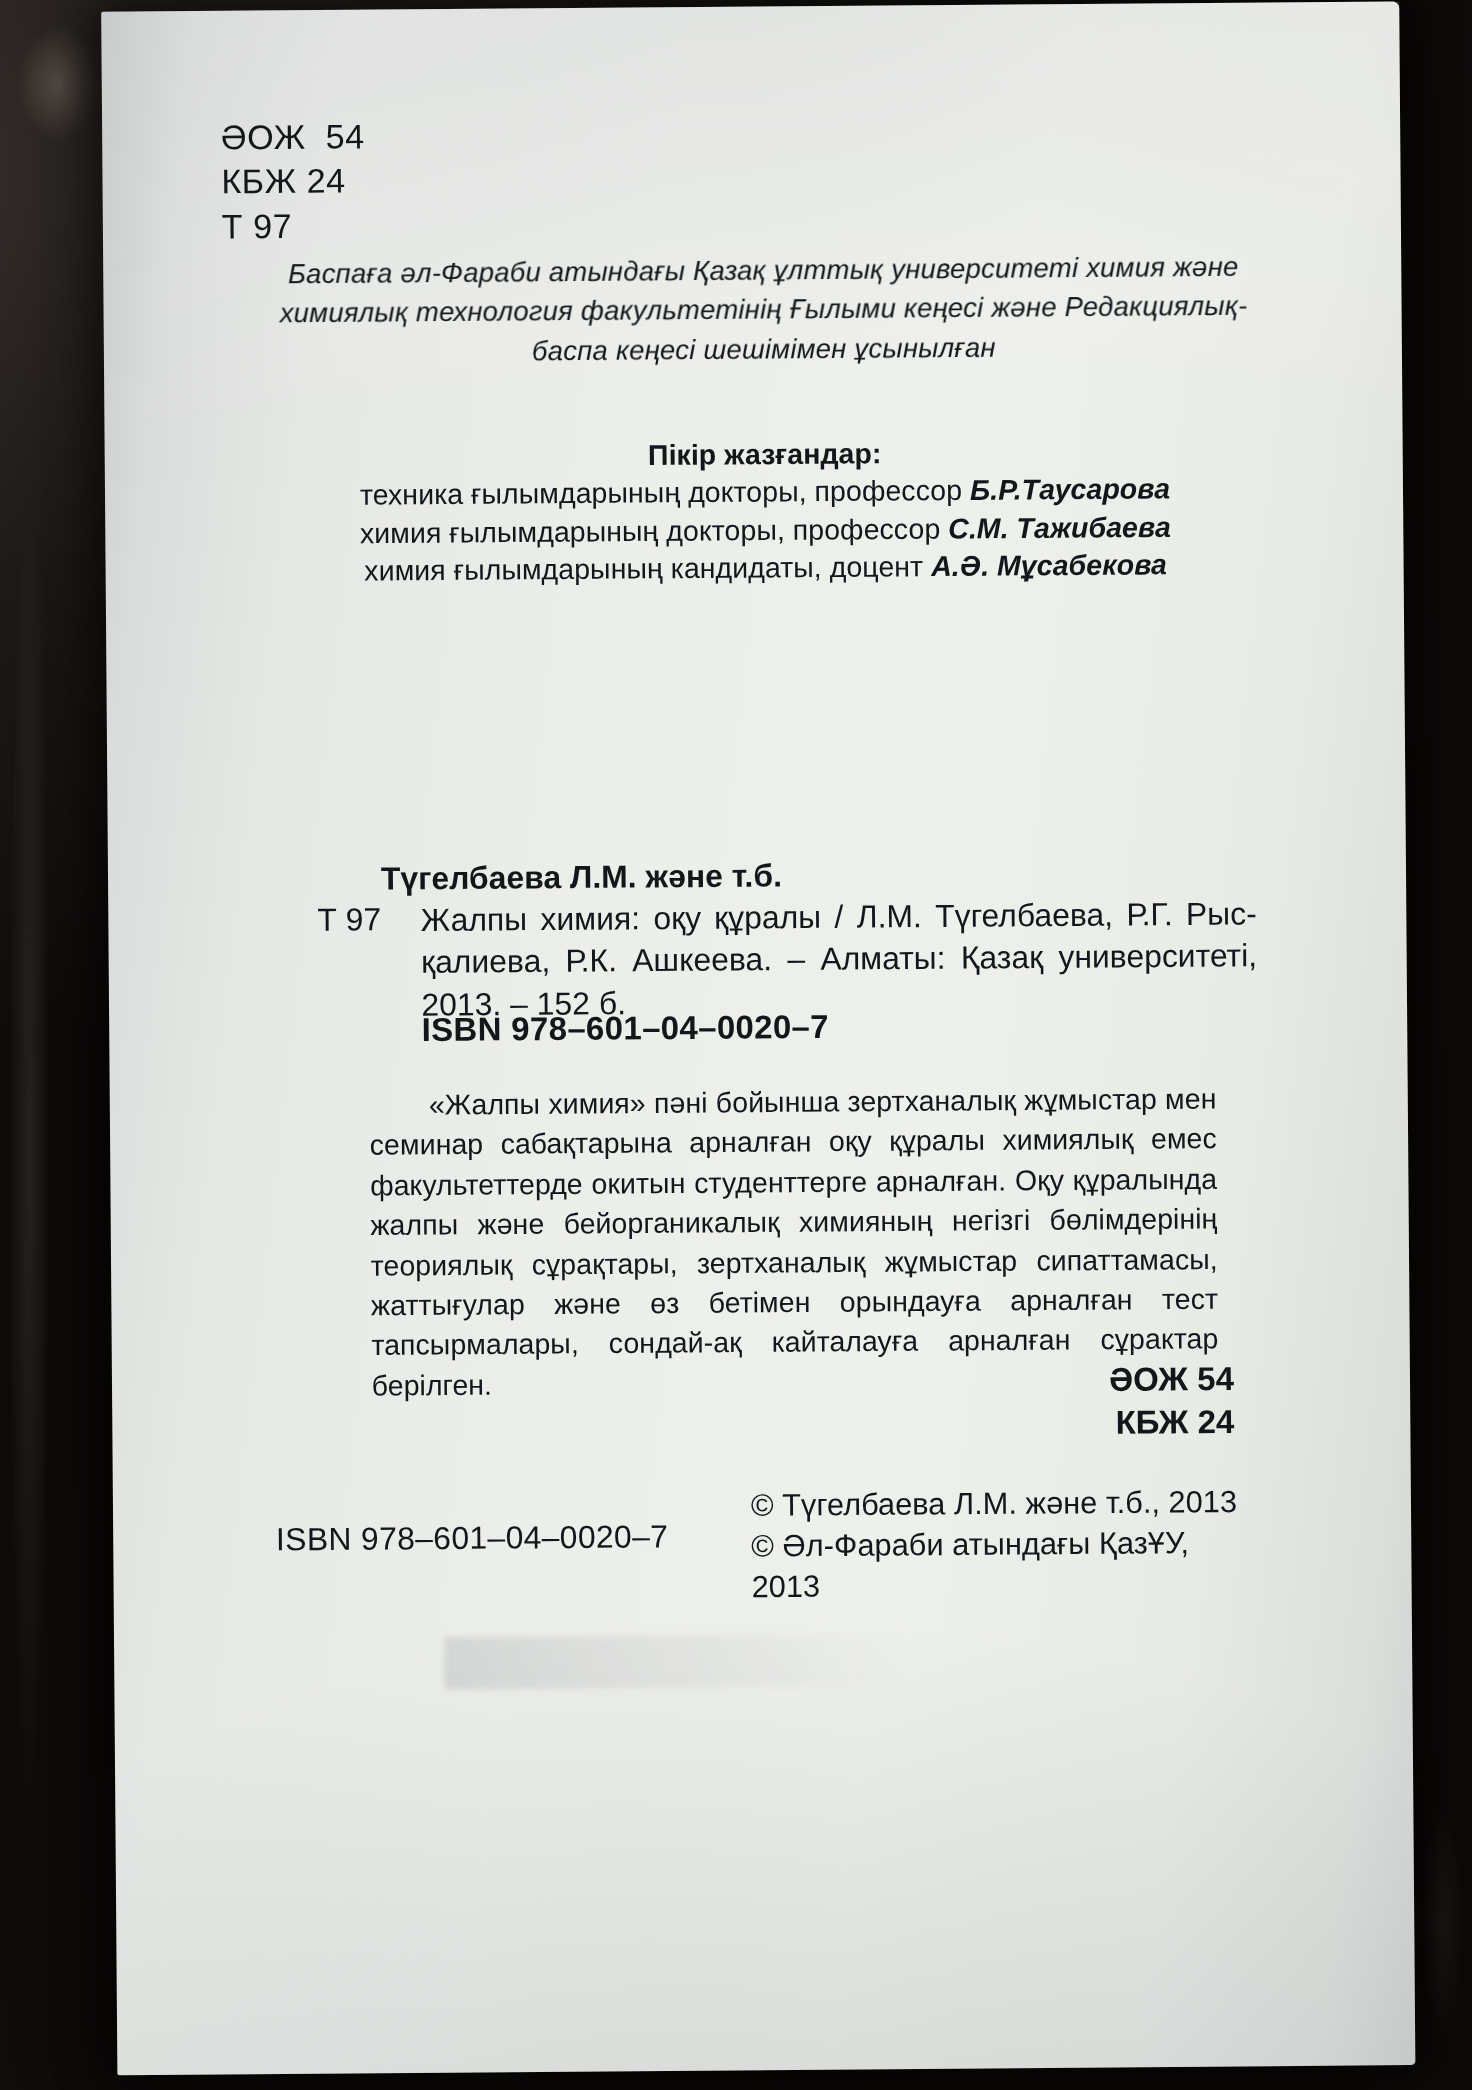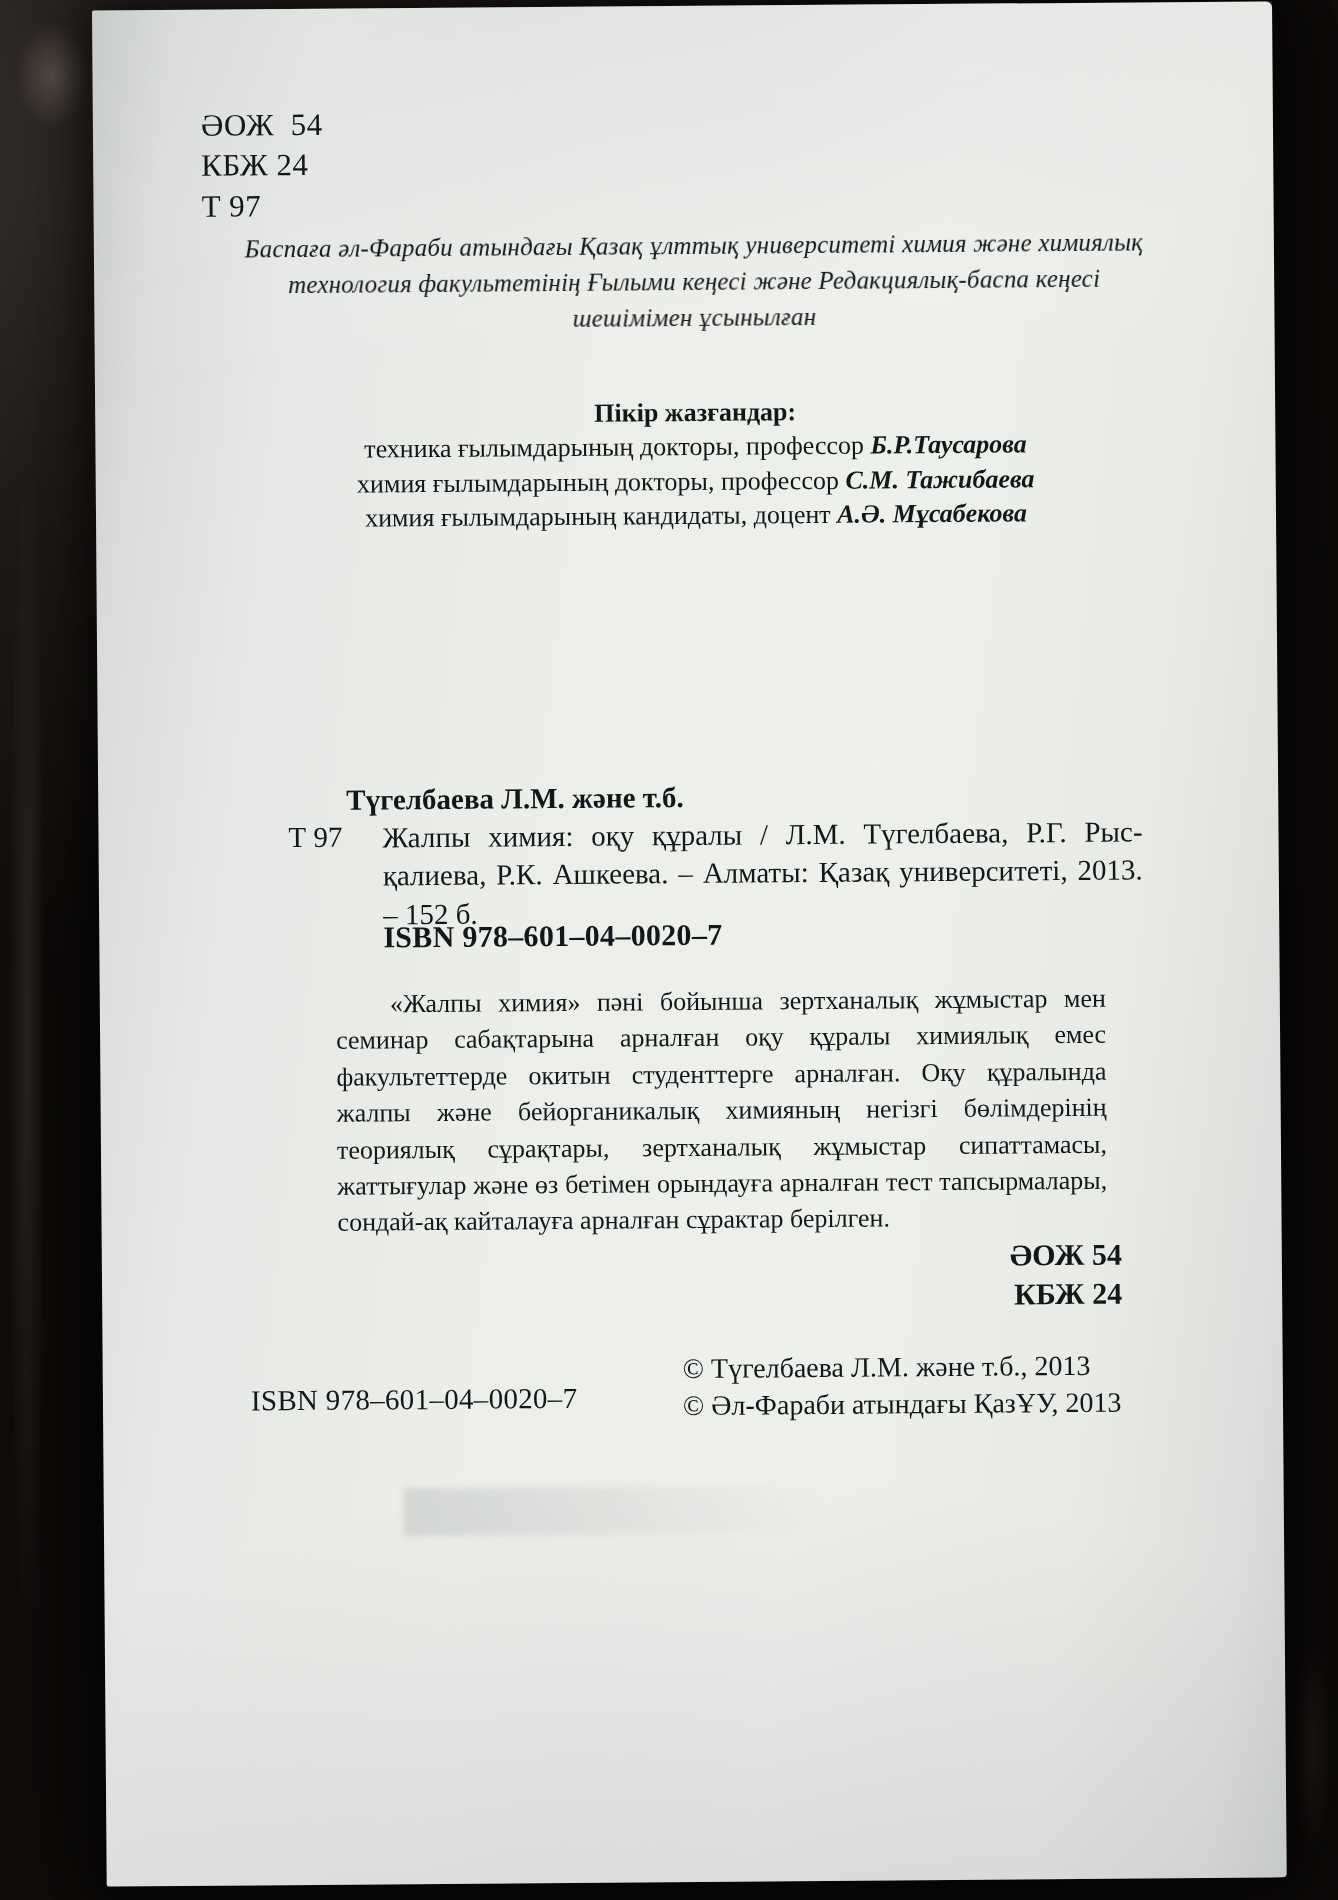--- a/index.html
+++ b/index.html
@@ -7,21 +7,21 @@
     margin: 0;
     padding: 0;
     background: #0d0c0b;
   }
   #page {
     position: relative;
     width: 1338px;
     height: 1900px;
     overflow: hidden;
     background: #141210;
-    font-family: Liberation Serif, serif;
+    font-family: Liberation Sans, sans-serif;
   }
 
   
   #backdrop {
     position: absolute;
     inset: 0;
     background:
       radial-gradient(120% 60% at 10% 8%, #3b3430 0%, #211c19 35%, #100d0b 70%),
       linear-gradient(100deg, #1a1714 0%, #0d0b09 60%, #0a0908 100%);
   }

